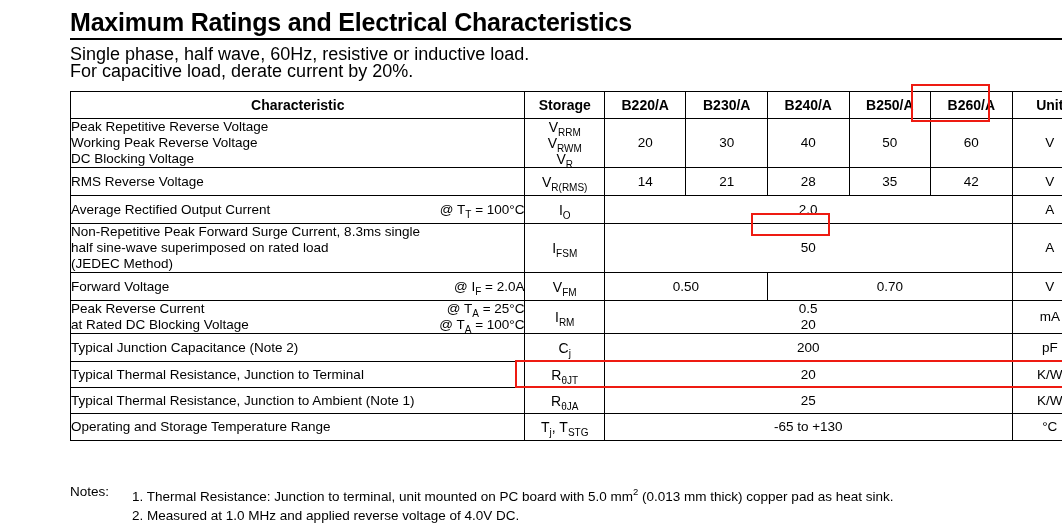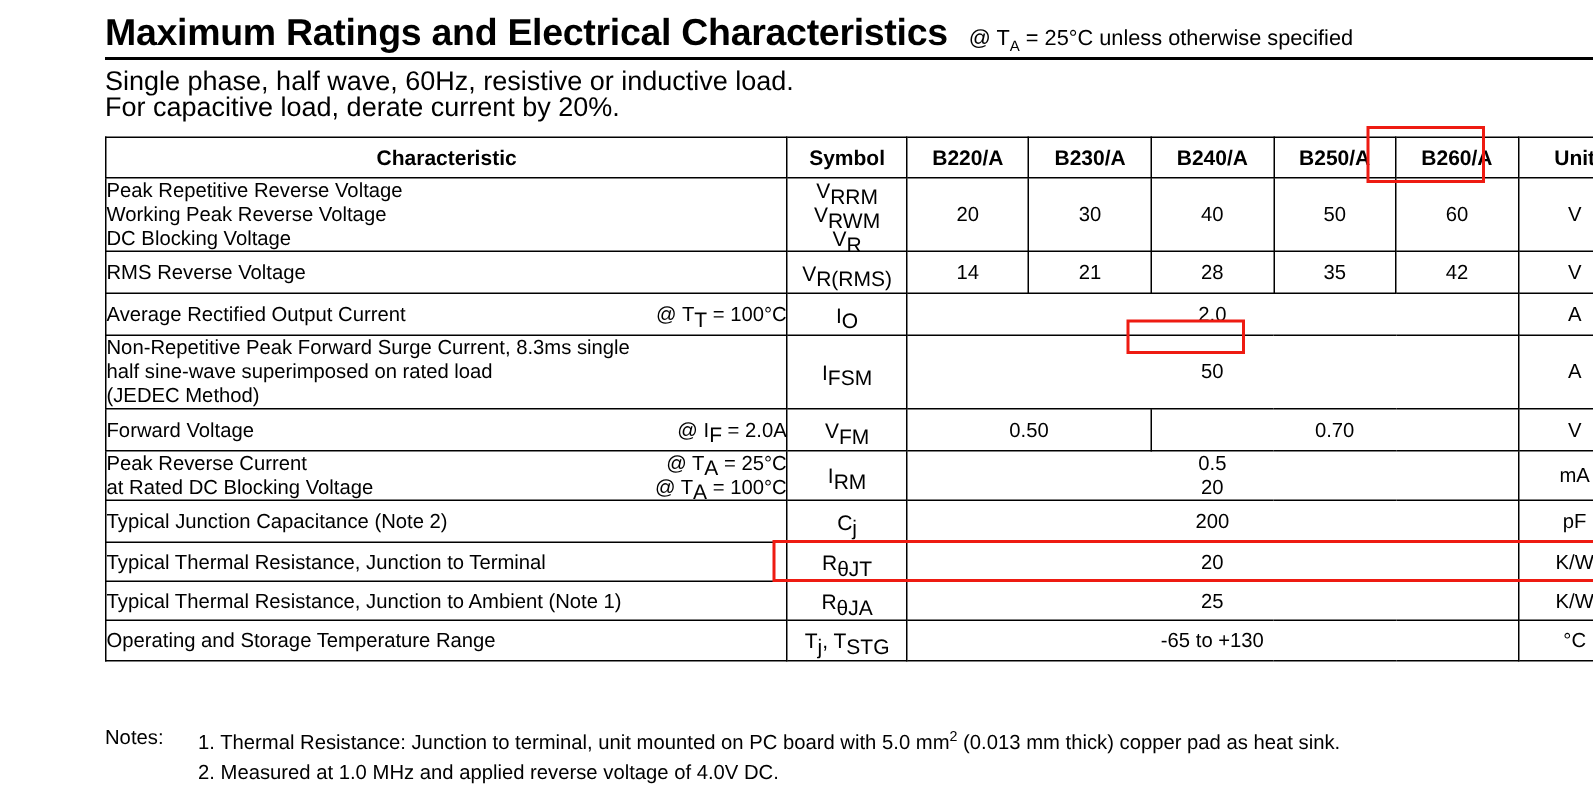--- a/index.html
+++ b/index.html
@@ -98,21 +98,21 @@
   td.char .cond {
     float: right;
     text-align: right;
     white-space: nowrap;
   }
   td.sym, td.val, td.unit {
     text-align: center;
     line-height: 16px;
   }
   td.sym { font-size: 14px; }
-  sub { font-size: 14px; line-height: 0; }
+  sub { font-size: 10px; line-height: 0; }
   .clearfix::after { content: ""; display: block; clear: both; }
 
   
   .hl {
     position: absolute;
     border: 2px solid #ee1b12;
     pointer-events: none;
     box-sizing: border-box;
   }
   #hl-b260   { left: 863px; top: 84px;  width: 79px;  height: 38px; }
@@ -139,21 +139,20 @@
   }
   .notes sup { font-size: 9.5px; }
 </style>
 </head>
 <body>
 
 <div class="page">
 
   <div class="title-row">
     <span class="title-main">Maximum Ratings and Electrical Characteristics</span>
-    <span class="title-cond"><span>@ T</span><sub>A</sub><span> = 25°C unless otherwise specified</span></span>
   </div>
   <div class="title-rule"></div>
 
   <div class="intro">
     <div>Single phase, half wave, 60Hz, resistive or inductive load.</div>
     <div>For capacitive load, derate current by 20%.</div>
   </div>
 
   <div class="tbl-wrap">
     <table class="ratings">
@@ -163,21 +162,21 @@
         <col class="c-part">
           <col class="c-part">
           <col class="c-part">
           <col class="c-part">
           <col class="c-part">
         <col class="c-unit">
       </colgroup>
       <thead>
         <tr>
           <th>Characteristic</th>
-          <th>Symbol</th>
+          <th>Storage</th>
           <th>B220/A</th>
           <th>B230/A</th>
           <th>B240/A</th>
           <th>B250/A</th>
           <th>B260/A</th>
           <th>Unit</th>
         </tr>
       </thead>
       <tbody>
 

